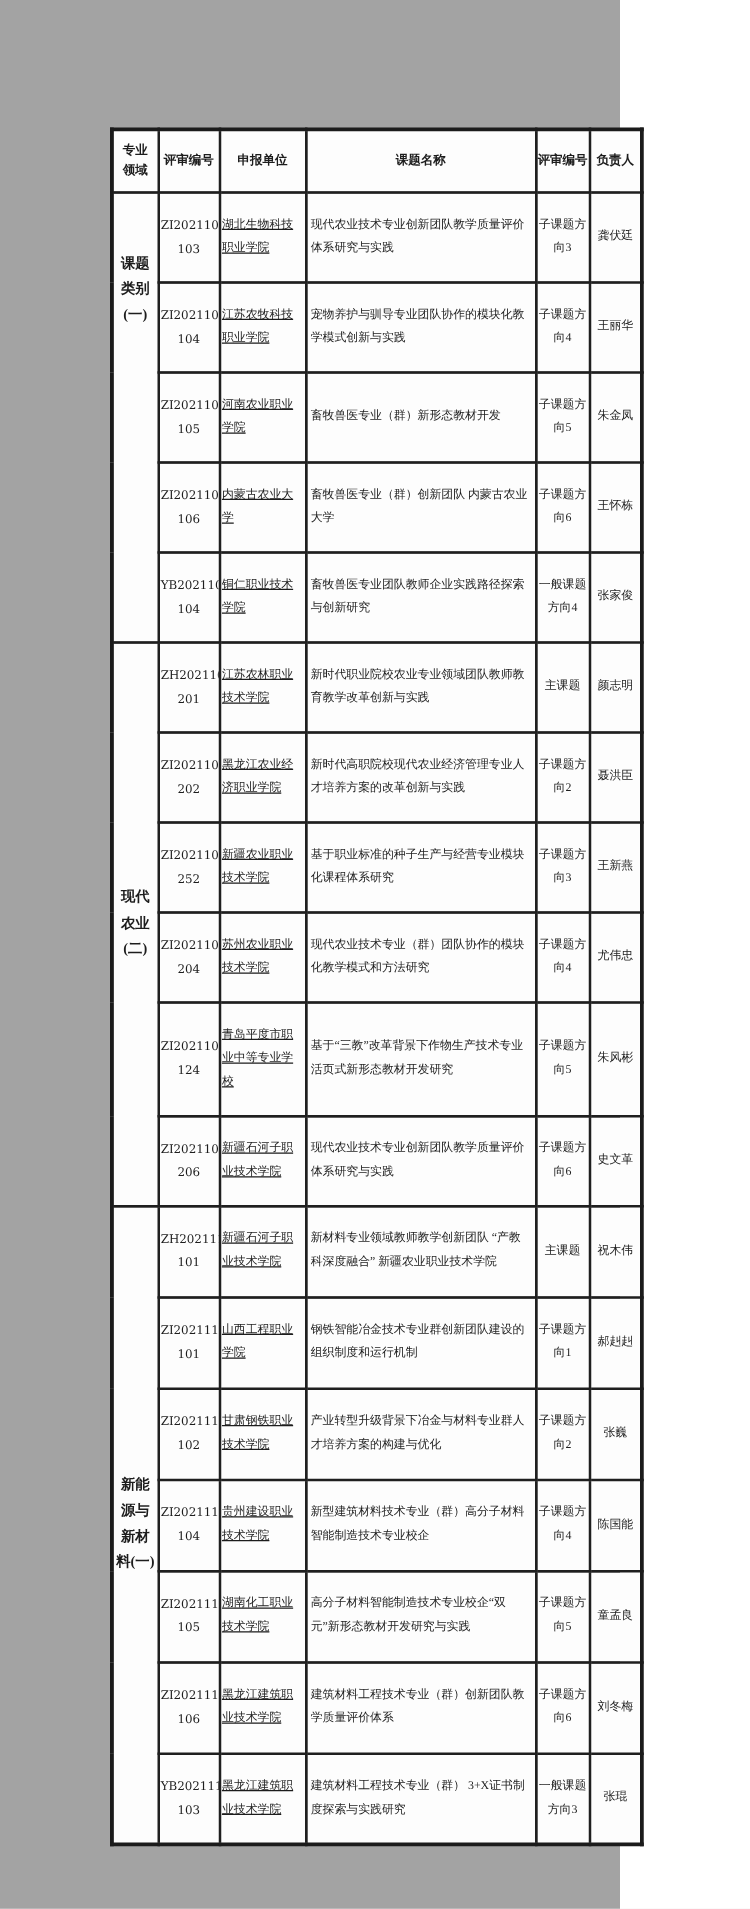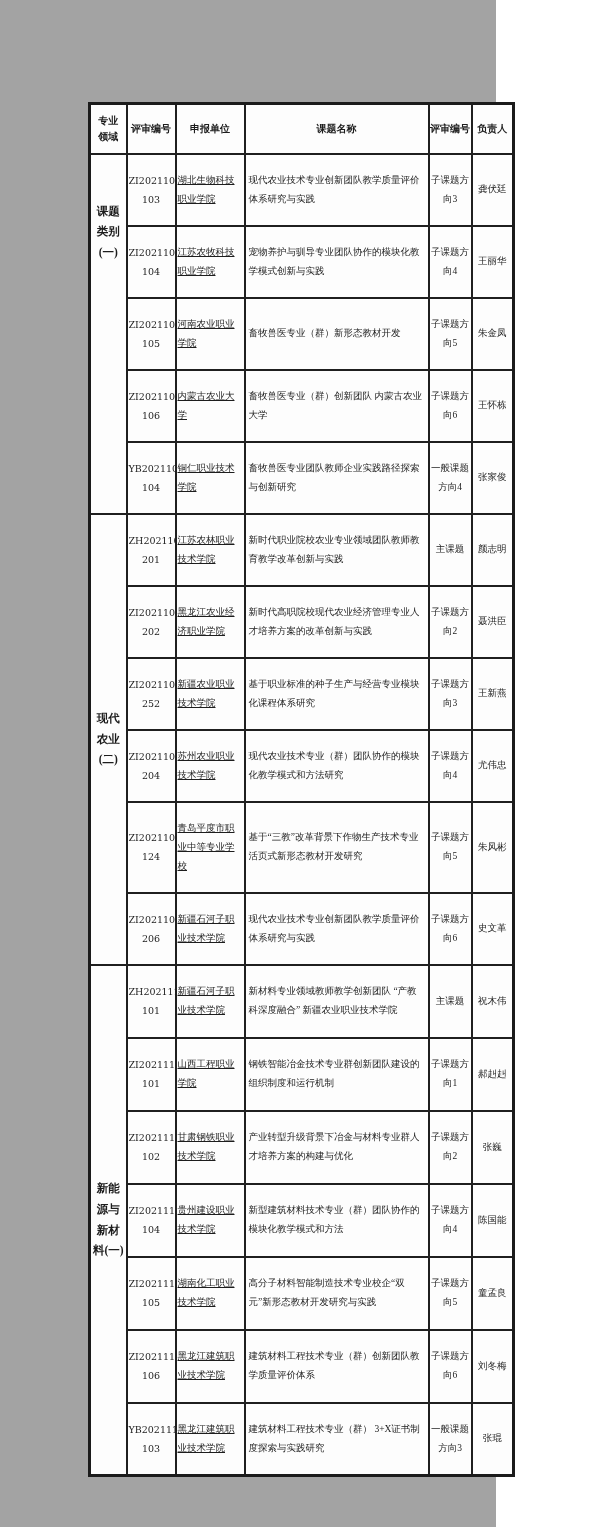--- a/index.html
+++ b/index.html
@@ -244,21 +244,21 @@
           <td class="col-title">产业转型升级背景下冶金与材料专业群人才培养方案的构建与优化</td>
           <td class="col-cat">子课题方向2</td>
           <td class="col-leader">张巍</td>
         </tr>
         <tr class="tall">
           <td class="col-code">
             <div>ZI2021110</div>
             <div>104</div>
           </td>
           <td class="col-unit">贵州建设职业技术学院</td>
-          <td class="col-title">新型建筑材料技术专业（群）团队协作的模块化教学模式和方法</td>
+          <td class="col-title">新型建筑材料技术专业（群）高分子材料智能制造技术专业校企</td>
           <td class="col-cat">子课题方向4</td>
           <td class="col-leader">陈国能</td>
         </tr>
         <tr class="tall">
           <td class="col-code">
             <div>ZI2021110</div>
             <div>105</div>
           </td>
           <td class="col-unit">湖南化工职业技术学院</td>
           <td class="col-title">高分子材料智能制造技术专业校企“双元”新形态教材开发研究与实践</td>

